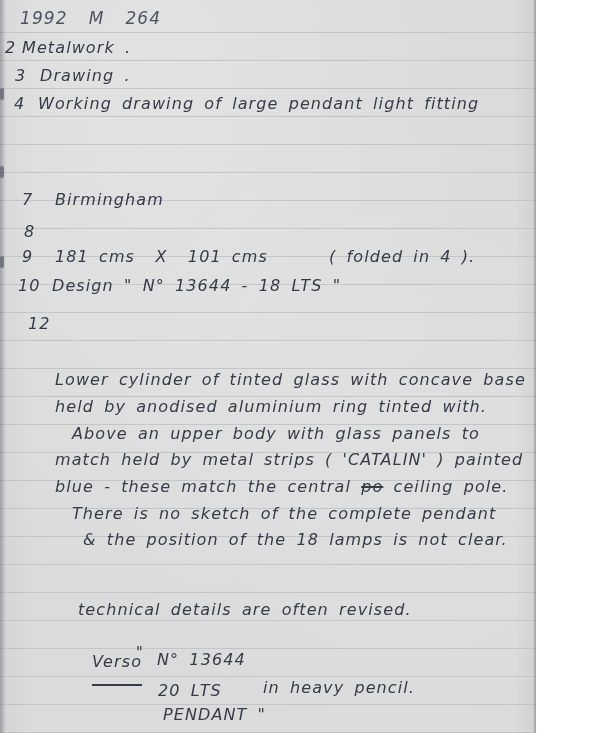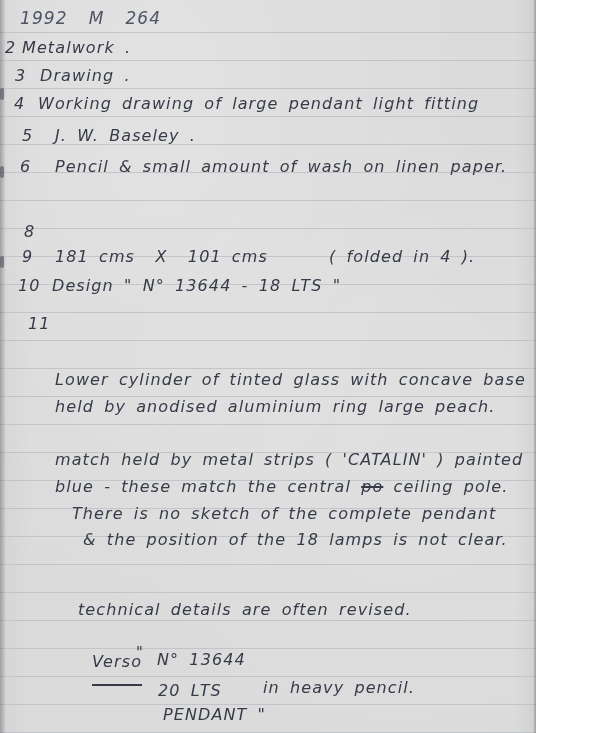--- a/index.html
+++ b/index.html
@@ -60,36 +60,36 @@
   <div class="mark-tr"></div>
 
   <div class="hw accession" style="left:20px;top:8px">1992  M  264</div>
 
   <div class="hw" style="left:5px;top:38px"><span class="num" style="width:17px">2</span><span>Metalwork .</span></div>
 
   <div class="hw" style="left:15px;top:66px"><span class="num" style="width:25px">3</span><span>Drawing .</span></div>
 
   <div class="hw" style="left:14px;top:94px"><span class="num" style="width:24px">4</span><span>Working drawing of large pendant light fitting</span></div>
 
-  <div class="hw" style="left:22px;top:126px"><span class="num" style="width:33px">5</span><span>J. W. Baseley .</span></div>
 
-  <div class="hw" style="left:20px;top:157px"><span class="num" style="width:35px">6</span><span>Pencil &amp; small amount of wash on linen paper.</span></div>
 
+  <div class="hw" style="left:22px;top:190px"><span class="num" style="width:33px">7</span><span>Birmingham</span></div>
 
   <div class="hw" style="left:24px;top:222px"><span class="num">8</span></div>
 
   <div class="hw" style="left:22px;top:247px"><span class="num" style="width:33px">9</span><span>181 cms  X  101 cms      ( folded in 4 ).</span></div>
 
   <div class="hw" style="left:18px;top:276px"><span class="num" style="width:34px">10</span><span>Design " N° 13644 - 18 LTS "</span></div>
 
-  <div class="hw" style="left:28px;top:314px"><span class="num">11</span></div>
+  <div class="hw" style="left:28px;top:314px"><span class="num">12</span></div>
 
 
   <div class="hw" style="left:55px;top:370px">Lower cylinder of tinted glass with concave base</div>
-  <div class="hw" style="left:55px;top:397px">held by anodised aluminium ring large peach.</div>
+  <div class="hw" style="left:55px;top:397px">held by anodised aluminium ring tinted with.</div>
+  <div class="hw" style="left:72px;top:424px">Above an upper body with glass panels to</div>
   <div class="hw" style="left:55px;top:450px">match held by metal strips ( 'CATALIN' ) painted</div>
 
   <div class="hw" style="left:55px;top:477px"><span>blue - these match the central </span><span class="strike">po</span><span> ceiling pole.</span></div>
 
   <div class="hw" style="left:72px;top:504px">There is no sketch of the complete pendant</div>
   <div class="hw" style="left:83px;top:530px">&amp; the position of the 18 lamps is not clear.</div>
 
   <div class="hw" style="left:78px;top:600px">technical details are often revised.</div>
 
   <div class="hw" style="left:92px;top:652px"><span class="uline">Verso</span></div>

